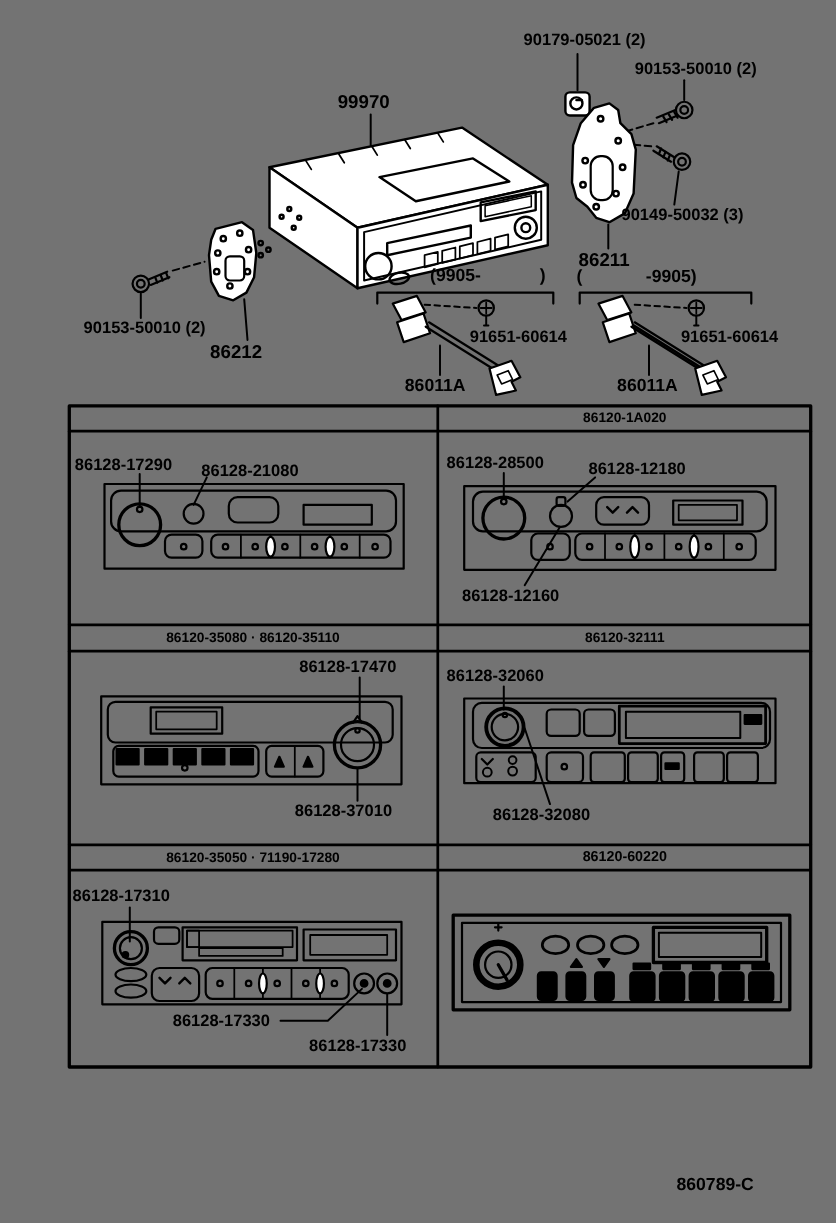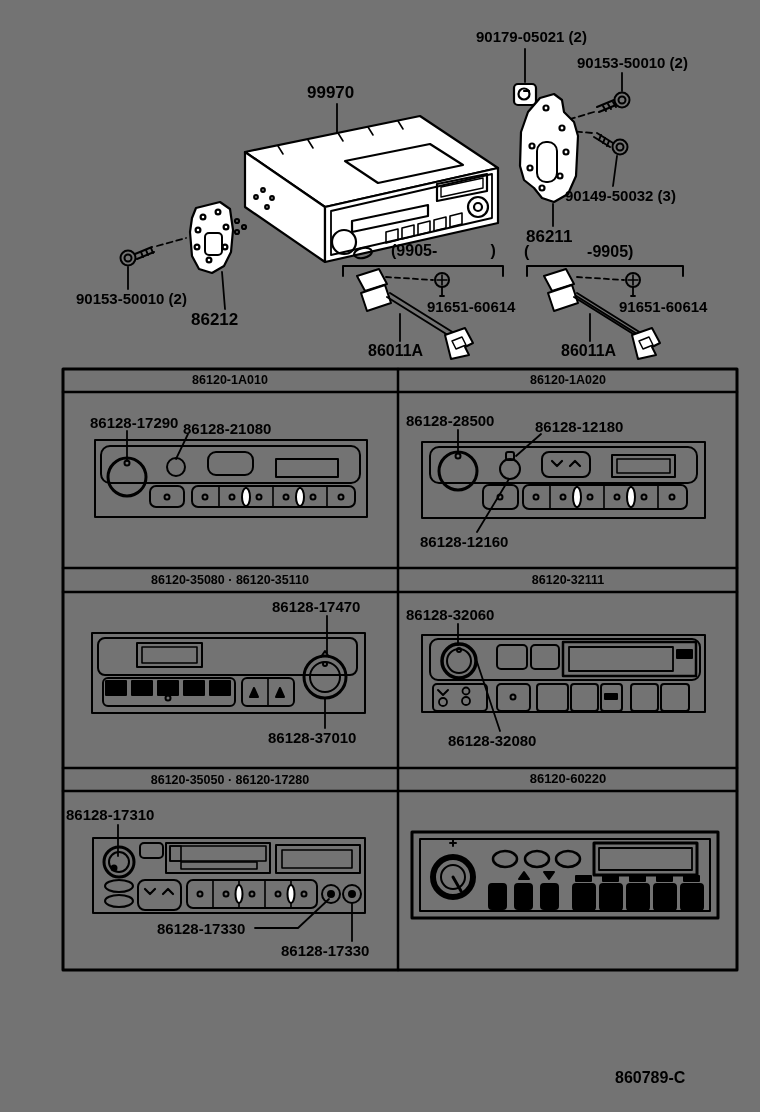--- a/index.html
+++ b/index.html
@@ -329,28 +329,27 @@
   <div class="lbl lbl-lg" style="left:526px;top:228px">86211</div>
   <div class="lbl" style="left:76px;top:291px">90153-50010 (2)</div>
   <div class="lbl lbl-lg" style="left:191px;top:311px">86212</div>
   <div class="lbl lbl-md" style="left:391px;top:243px">(9905-            )</div>
   <div class="lbl lbl-md" style="left:524px;top:244px">(             -9905)</div>
   <div class="lbl" style="left:427px;top:299px">91651-60614</div>
   <div class="lbl" style="left:619px;top:299px">91651-60614</div>
   <div class="lbl lbl-md" style="left:368px;top:343px">86011A</div>
   <div class="lbl lbl-md" style="left:561px;top:343px">86011A</div>
 
-  <div class="hdr" style="left:62px;width:336px;top:374px">86120-1A010</div>
   <div class="hdr" style="left:398px;width:340px;top:374px">86120-1A020</div>
   <div class="hdr" style="left:62px;width:336px;top:574px">86120-35080 · 86120-35110</div>
   <div class="hdr" style="left:398px;width:340px;top:574px">86120-32111</div>
-  <div class="hdr" style="left:62px;width:336px;top:774px">86120-35050 · 86120-17280</div>
+  <div class="hdr" style="left:62px;width:336px;top:774px">86120-35050 · 71190-17280</div>
   <div class="hdr hdr-lg" style="left:398px;width:340px;top:770px">86120-60220</div>
 
-  <div class="lbl" style="left:90px;top:415px">86128-17290</div>
+  <div class="lbl" style="left:68px;top:415px">86128-17290</div>
   <div class="lbl" style="left:183px;top:421px">86128-21080</div>
   <div class="lbl" style="left:406px;top:413px">86128-28500</div>
   <div class="lbl" style="left:535px;top:419px">86128-12180</div>
   <div class="lbl" style="left:420px;top:534px">86128-12160</div>
   <div class="lbl" style="left:272px;top:599px">86128-17470</div>
   <div class="lbl" style="left:268px;top:730px">86128-37010</div>
   <div class="lbl" style="left:406px;top:607px">86128-32060</div>
   <div class="lbl" style="left:448px;top:733px">86128-32080</div>
   <div class="lbl" style="left:66px;top:807px">86128-17310</div>
   <div class="lbl" style="left:157px;top:921px">86128-17330</div>

